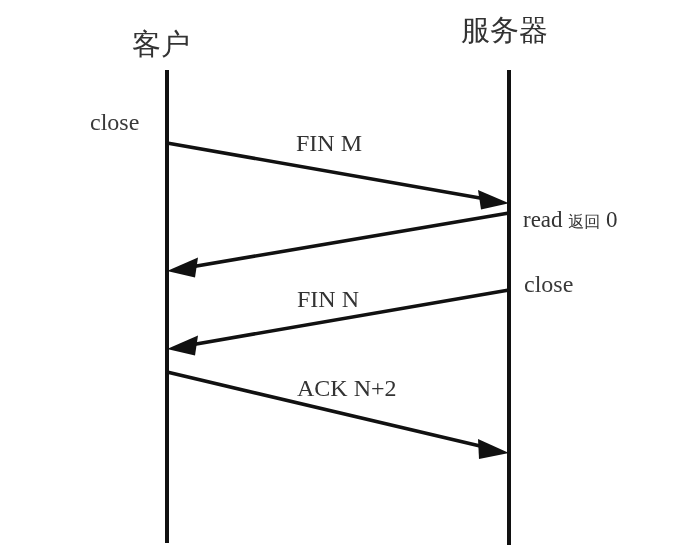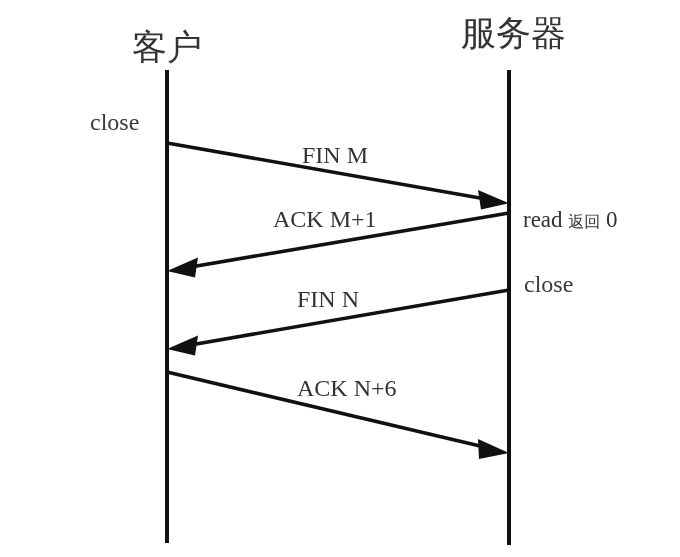--- a/index.html
+++ b/index.html
@@ -27,21 +27,21 @@
   }
   .lbl {
     position: absolute;
     white-space: nowrap;
     color: #2f2f2f;
     line-height: 1;
   }
   
   .participant {
     font-family: "DejaVu Sans", "Liberation Sans", sans-serif;
-    font-size: 35px;
+    font-size: 29px;
     font-weight: 500;
     color: #333333;
   }
   .participant-client { left: 132px; top: 30px; }
   .participant-server { left: 461px; top: 16px; }
 
   
   .event-latin {
     font-size: 24px;
     font-family: Liberation Serif, serif;
@@ -70,21 +70,21 @@
   }
   .server-read { left: 523px; top: 208px; }
 
   
   .msg {
     font-size: 24px;
     font-family: "Liberation Serif", "DejaVu Serif", serif;
     color: #333333;
     text-align: center;
   }
-  .msg-fin-m   { left: 296px; top: 143px; margin-left: 6px; }
+  .msg-fin-m   { left: 296px; top: 131px; }
   .msg-ack-m1  { left: 273px; top: 207px; }
   .msg-fin-n   { left: 297px; top: 287px; }
   .msg-ack-n1  { left: 297px; top: 376px; }
 </style>
 </head>
 <body>
 
 <div id="diagram">
 
   <svg viewBox="0 0 680 557" xmlns="http://www.w3.org/2000/svg">
@@ -121,19 +121,18 @@
   <div class="lbl event-latin client-close">close</div>
 
 
 
   <div class="lbl mixed-line server-read"><span>read </span><span class="cjk">返回</span><span> 0</span></div>
 
   <div class="lbl event-latin server-close">close</div>
 
   <div class="lbl msg msg-fin-m">FIN M</div>
 
-  <div class="lbl msg msg-ack-m1">ACK M+1</div>
 
   <div class="lbl msg msg-fin-n">FIN N</div>
 
-  <div class="lbl msg msg-ack-n1">ACK N+6</div>
+  <div class="lbl msg msg-ack-n1">ACK N+2</div>
 
 </div>
 
 </body></html>

